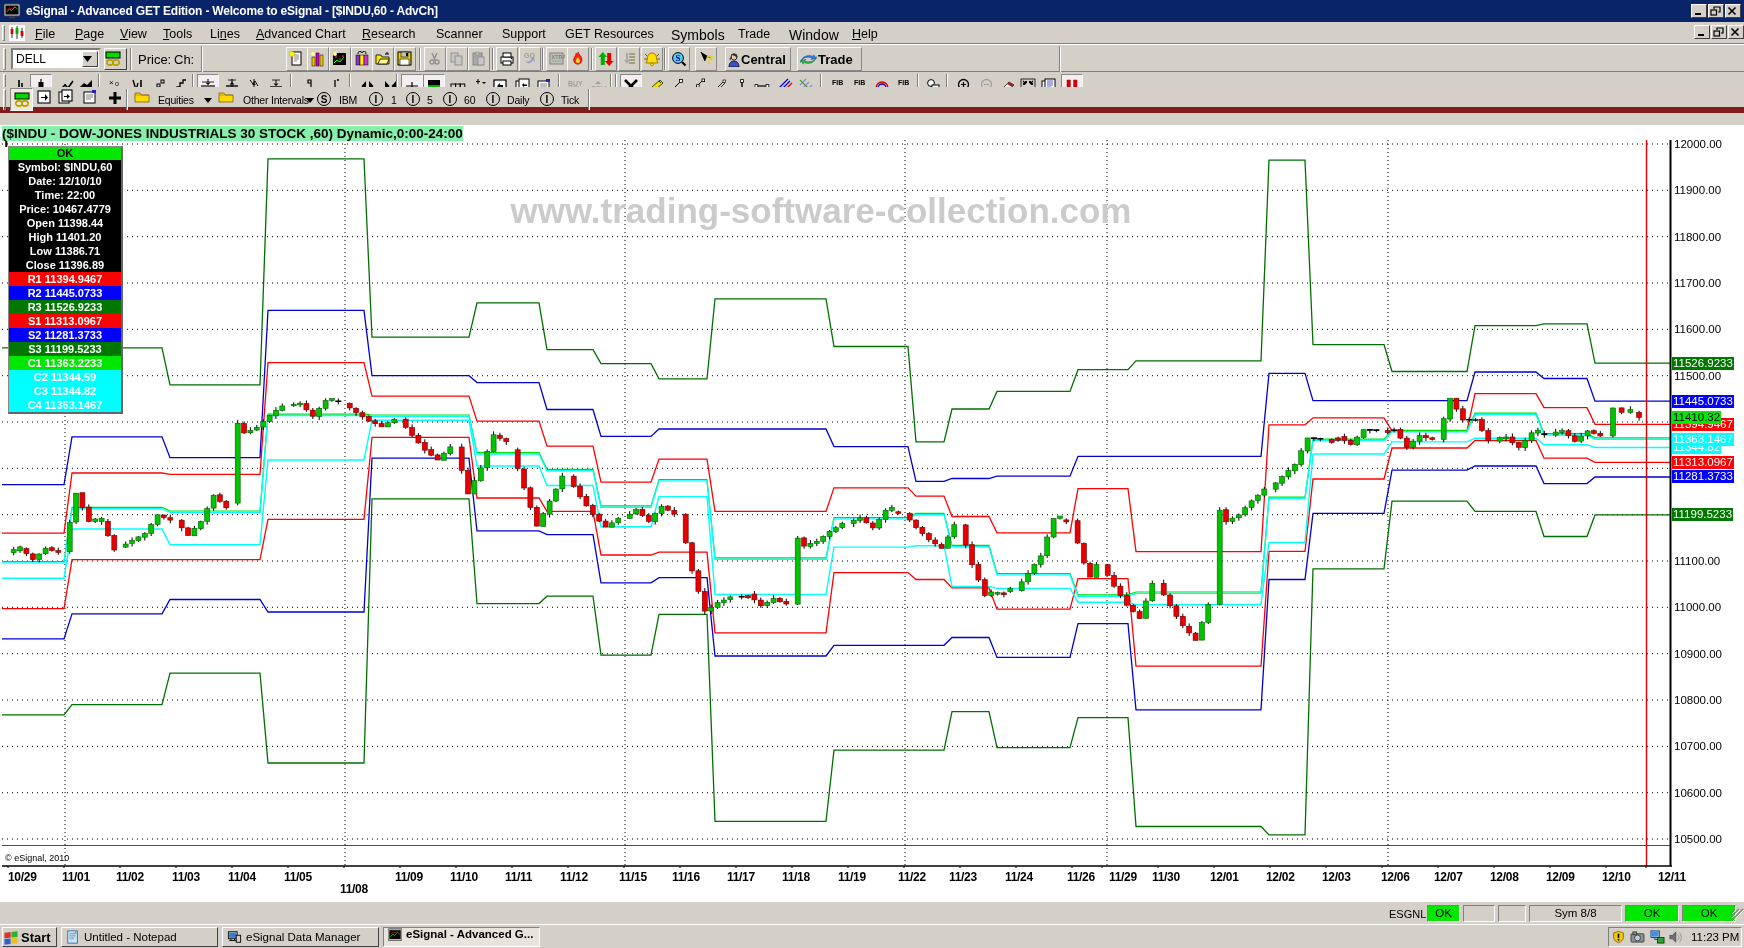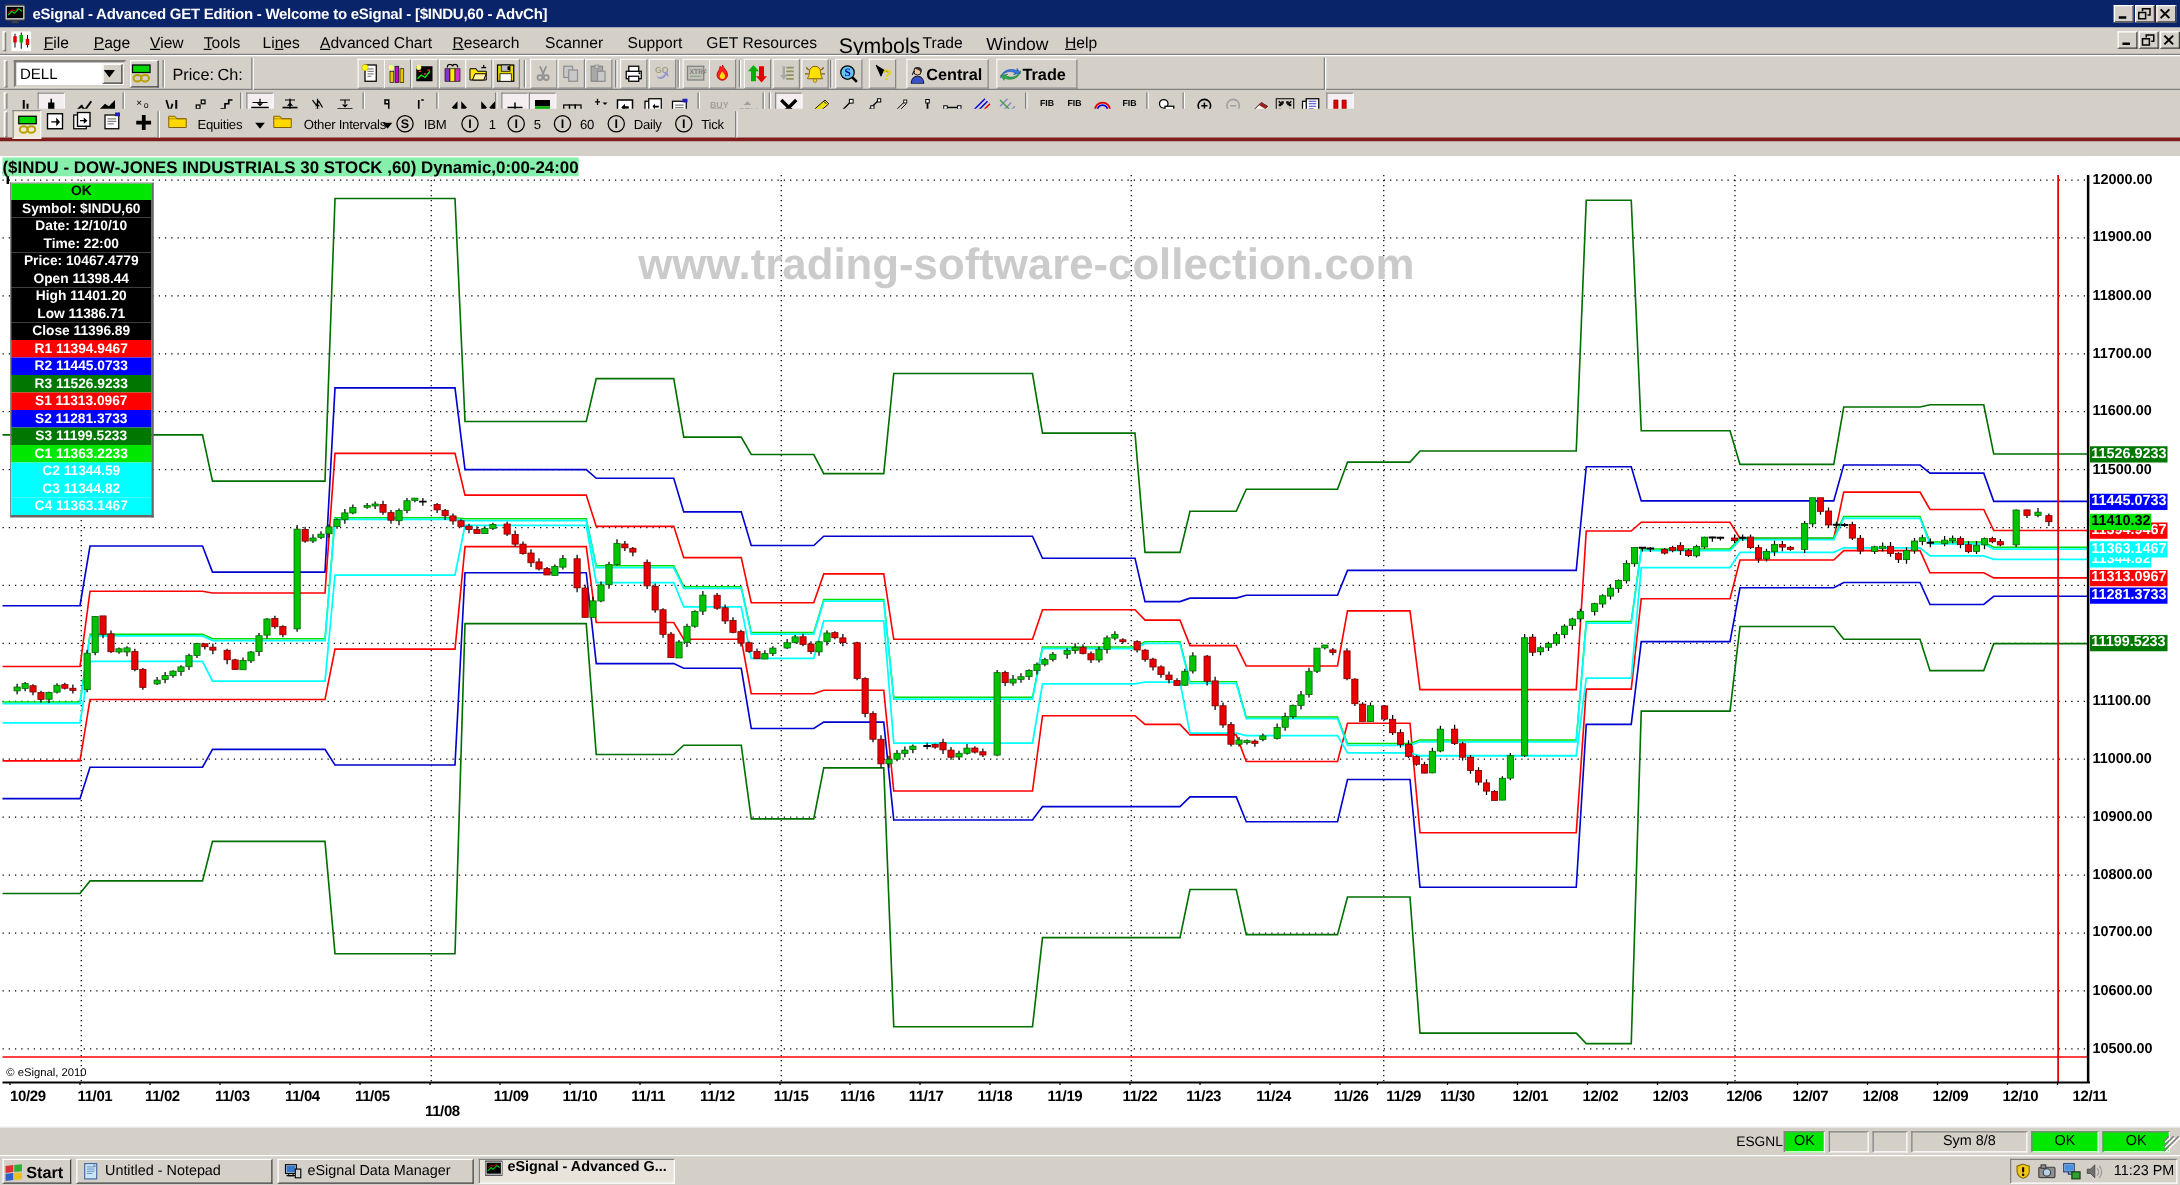--- a/index.html
+++ b/index.html
@@ -47,21 +47,21 @@
     <span style="position:absolute;left:35px;top:5px;font-size:12.5px"><span class="u">F</span>ile</span>
     <span style="position:absolute;left:75px;top:5px;font-size:12.5px"><span class="u">P</span>age</span>
     <span style="position:absolute;left:120px;top:5px;font-size:12.5px"><span class="u">V</span>iew</span>
     <span style="position:absolute;left:163px;top:5px;font-size:12.5px"><span class="u">T</span>ools</span>
     <span style="position:absolute;left:210px;top:5px;font-size:12.5px">Li<span class="u">n</span>es</span>
     <span style="position:absolute;left:256px;top:5px;font-size:12.5px"><span class="u">A</span>dvanced Chart</span>
     <span style="position:absolute;left:362px;top:5px;font-size:12.5px"><span class="u">R</span>esearch</span>
     <span style="position:absolute;left:436px;top:5px;font-size:12.5px">Scanner</span>
     <span style="position:absolute;left:502px;top:5px;font-size:12.5px">Support</span>
     <span style="position:absolute;left:565px;top:5px;font-size:12.5px">GET Resources</span>
-    <span style="position:absolute;left:671px;top:5px;font-size:17px">Symbols</span>
+    <span style="position:absolute;left:671px;top:5px;font-size:14px">Symbols</span>
     <span style="position:absolute;left:738px;top:5px;font-size:12.5px">Trade</span>
     <span style="position:absolute;left:789px;top:5px;font-size:14px">Window</span>
     <span style="position:absolute;left:852px;top:5px;font-size:12.5px"><span class="u">H</span>elp</span>
     <span class="btn" style="position:absolute;left:1694px;top:3px;width:16px;height:14px">
       <svg width="12" height="12" viewBox="0 0 12 12">
         <path d="M3 9h6" stroke="#000" stroke-width="2"></path>
       </svg>
     </span>
     <span class="btn" style="position:absolute;left:1711px;top:3px;width:16px;height:14px">
       <svg width="12" height="12" viewBox="0 0 12 12">
@@ -538,21 +538,21 @@
         <rect x="4" y="1" width="10" height="11" fill="#fff" stroke="#000"></rect>
         <path d="M6 3h6M6 5h6M6 7h6M6 9h4" stroke="#4040c0" stroke-width="0.9"></path>
       </svg>
     </span>
     <span style="position:absolute;left:1061px;top:2px;width:22px;height:23px;display:inline-flex;align-items:center;justify-content:center;border:1px solid;border-color:#888 #f8f8f8 #f8f8f8 #888;background:#f5eef0">
       <svg width="16" height="16" viewBox="0 0 16 16">
         <path d="M3 2v7a5 5 0 0010 0V2h-3.4v7a1.6 1.6 0 01-3.2 0V2z" fill="#e00000" stroke="#800000" stroke-width="0.5"></path>
       </svg>
     </span>
   </div>
-<div class="tb" style="top:87px;height:26px;border-bottom:3px solid #7f1d1d">
+<div class="tb" style="top:87px;height:26px;border-bottom:6px solid #7f1d1d">
     <div style="position:absolute;left:3px;top:2px;width:3px;height:21px;border:1px solid;border-color:#fff #808080 #808080 #fff"></div>
     <span style="position:absolute;left:10px;top:1px;width:23px;height:23px;display:inline-flex;align-items:center;justify-content:center;border:1px solid;border-color:#888 #f8f8f8 #f8f8f8 #888;background:#efe8d8">
       <svg width="16" height="16" viewBox="0 0 16 16">
         <rect x="1" y="1" width="14" height="6" fill="#00d800" stroke="#000"></rect>
         <g stroke="#b8a000" stroke-width="1.6" fill="none">
           <ellipse cx="5" cy="11.5" rx="3.2" ry="2.6"></ellipse>
           <ellipse cx="11" cy="11.5" rx="3.2" ry="2.6"></ellipse>
         </g>
       </svg>
     </span>
@@ -916,21 +916,21 @@
     <div style="background:#00f;color:#fff;height:14px;white-space:nowrap">R2 11445.0733</div>
     <div style="background:#007800;color:#fff;height:14px;white-space:nowrap">R3 11526.9233</div>
     <div style="background:#f00;color:#fff;height:14px;white-space:nowrap">S1 11313.0967</div>
     <div style="background:#00f;color:#fff;height:14px;white-space:nowrap">S2 11281.3733</div>
     <div style="background:#007800;color:#fff;height:14px;white-space:nowrap">S3 11199.5233</div>
     <div style="background:#00e800;color:#fff;height:14px;white-space:nowrap">C1 11363.2233</div>
     <div style="background:#00ffff;color:#fff;height:14px;white-space:nowrap">C2 11344.59</div>
     <div style="background:#00ffff;color:#fff;height:14px;white-space:nowrap">C3 11344.82</div>
     <div style="background:#00ffff;color:#fff;height:14px;white-space:nowrap">C4 11363.1467</div>
   </div>
-<div style="position:absolute;left:1672px;top:125px;width:72px;height:741px;background:#fff;font-family:'Liberation Sans',sans-serif;font-weight:bold;font-size:11.5px;z-index:4">
+<div style="position:absolute;left:1672px;top:125px;width:72px;height:741px;background:#fff;font-family:'Liberation Sans',sans-serif;font-weight:normal;font-size:11.5px;z-index:4">
     <div style="position:absolute;left:2px;top:13px;color:#000">12000.00</div>
     <div style="position:absolute;left:2px;top:59px;color:#000">11900.00</div>
     <div style="position:absolute;left:2px;top:106px;color:#000">11800.00</div>
     <div style="position:absolute;left:2px;top:152px;color:#000">11700.00</div>
     <div style="position:absolute;left:2px;top:198px;color:#000">11600.00</div>
     <div style="position:absolute;left:2px;top:245px;color:#000">11500.00</div>
     <div style="position:absolute;left:2px;top:430px;color:#000">11100.00</div>
     <div style="position:absolute;left:2px;top:476px;color:#000">11000.00</div>
     <div style="position:absolute;left:2px;top:523px;color:#000">10900.00</div>
     <div style="position:absolute;left:2px;top:569px;color:#000">10800.00</div>

